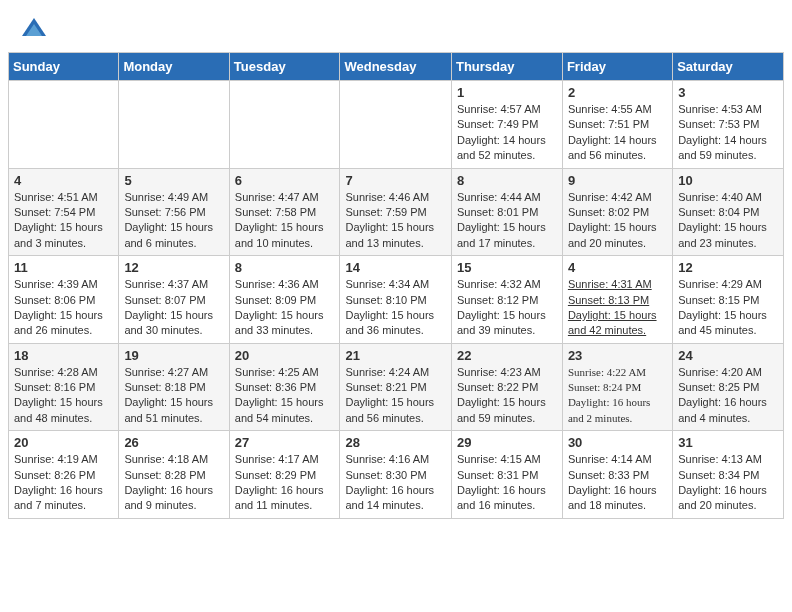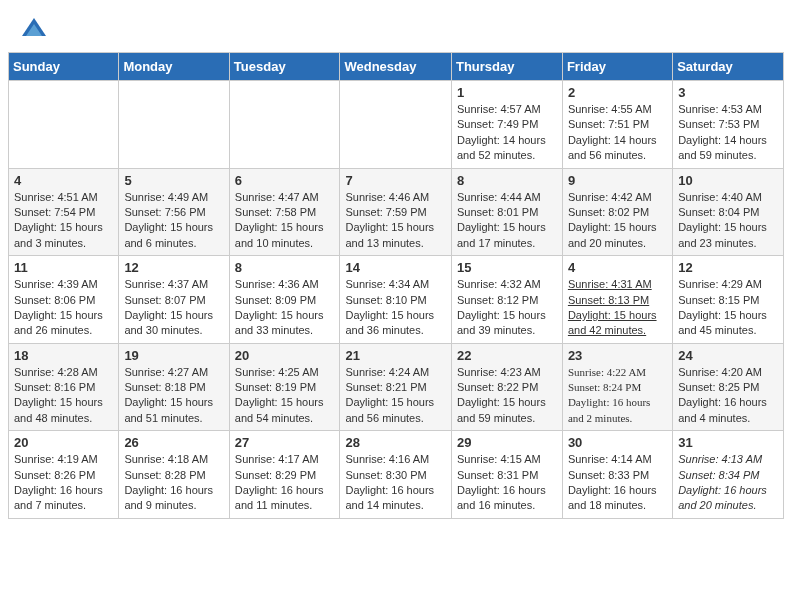--- a/index.html
+++ b/index.html
@@ -272,21 +272,21 @@
         <td>
           <span class="day-number">19</span>
           <div class="day-info" style="white-space: pre-line;">Sunrise: 4:27 AM
 Sunset: 8:18 PM
 Daylight: 15 hours
 and 51 minutes.</div>
         </td>
         <td>
           <span class="day-number">20</span>
           <div class="day-info" style="white-space: pre-line;">Sunrise: 4:25 AM
-Sunset: 8:19 PM
+Sunset: 8:36 PM
 Daylight: 15 hours
 and 54 minutes.</div>
         </td>
         <td>
           <span class="day-number">21</span>
           <div class="day-info" style="white-space: pre-line;">Sunrise: 4:24 AM
 Sunset: 8:21 PM
 Daylight: 15 hours
 and 56 minutes.</div>
         </td>
@@ -350,20 +350,20 @@
         </td>
         <td>
           <span class="day-number">30</span>
           <div class="day-info" style="white-space: pre-line;">Sunrise: 4:14 AM
 Sunset: 8:33 PM
 Daylight: 16 hours
 and 18 minutes.</div>
         </td>
         <td>
           <span class="day-number">31</span>
-          <div class="day-info" style="white-space: pre-line; font-style: italic;">Sunrise: 4:13 AM
+          <div class="day-info" style="white-space: pre-line;">Sunrise: 4:13 AM
 Sunset: 8:34 PM
 Daylight: 16 hours
 and 20 minutes.</div>
         </td>
       </tr>
     </tbody>
 </table>
 
 </body></html>

